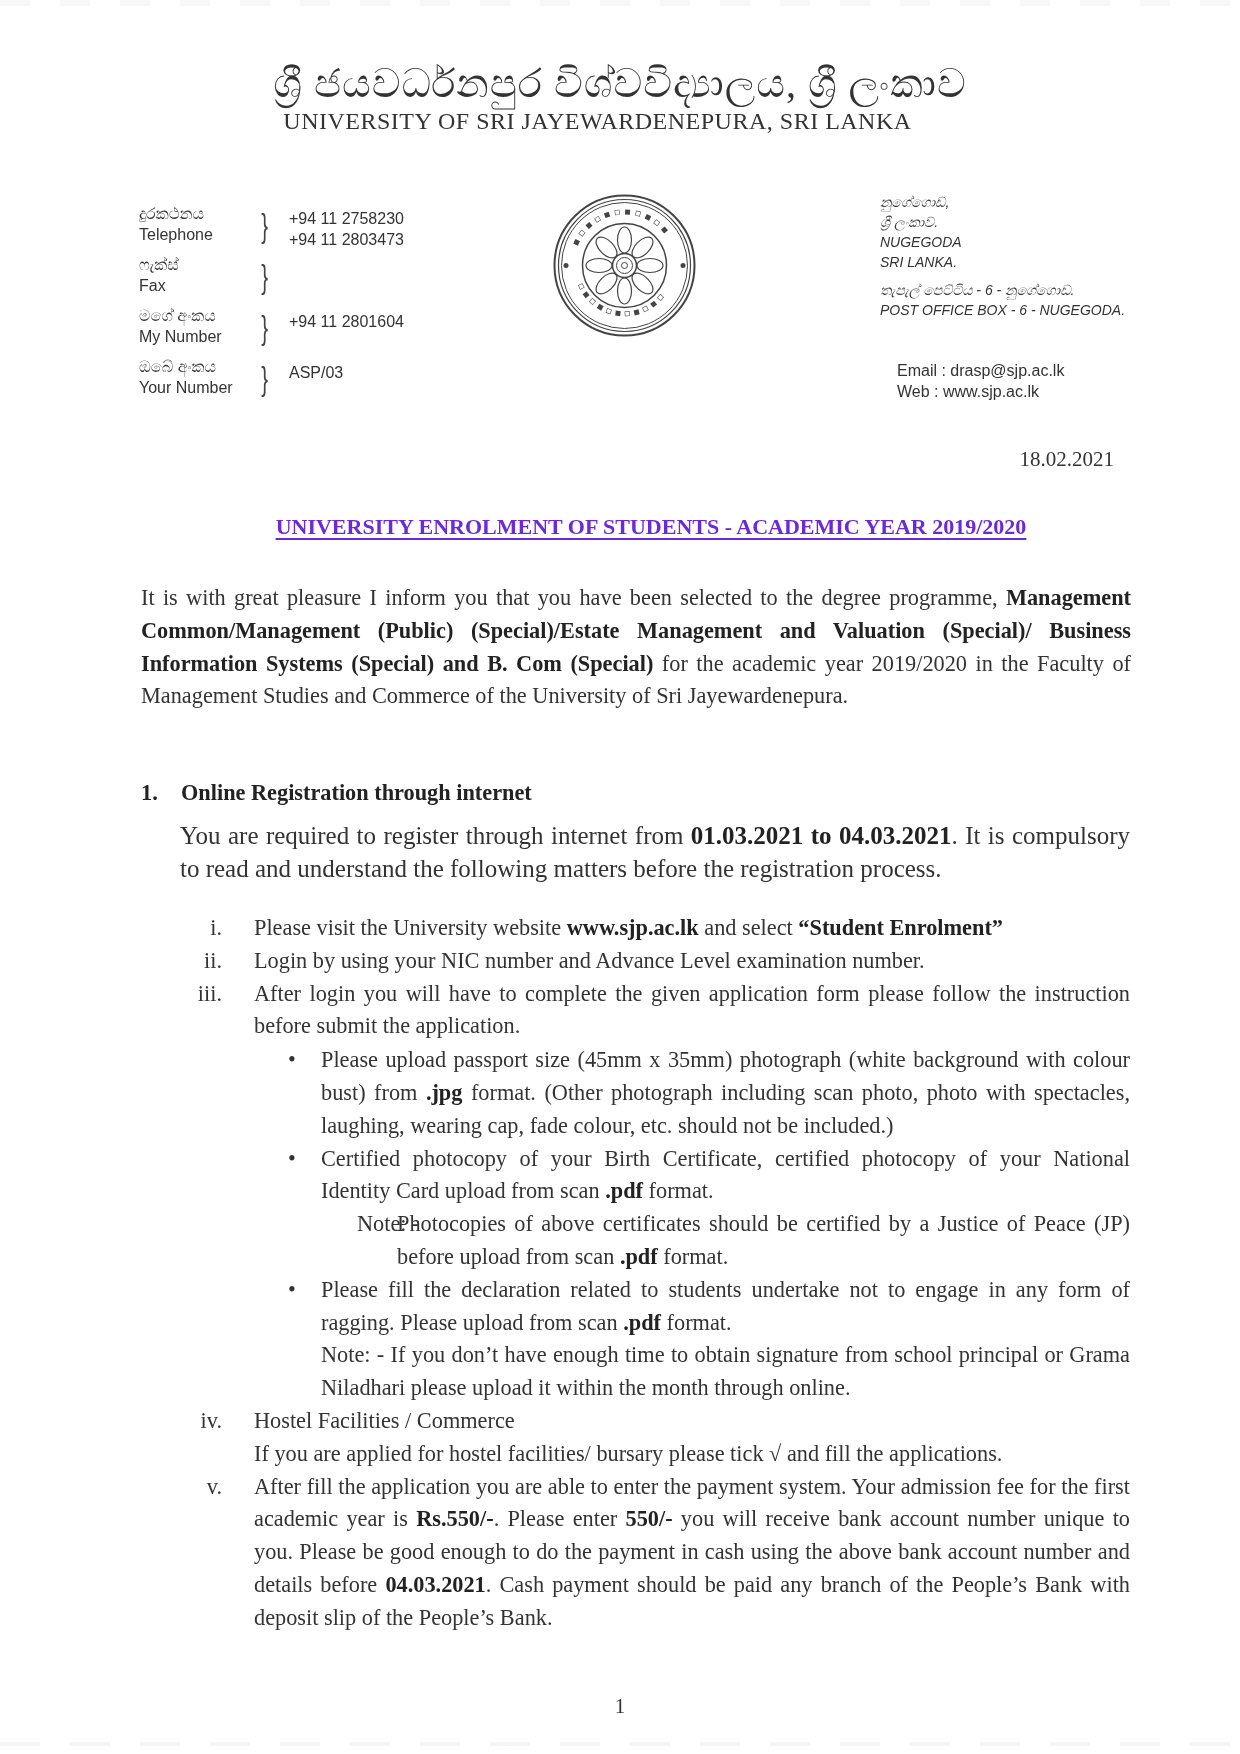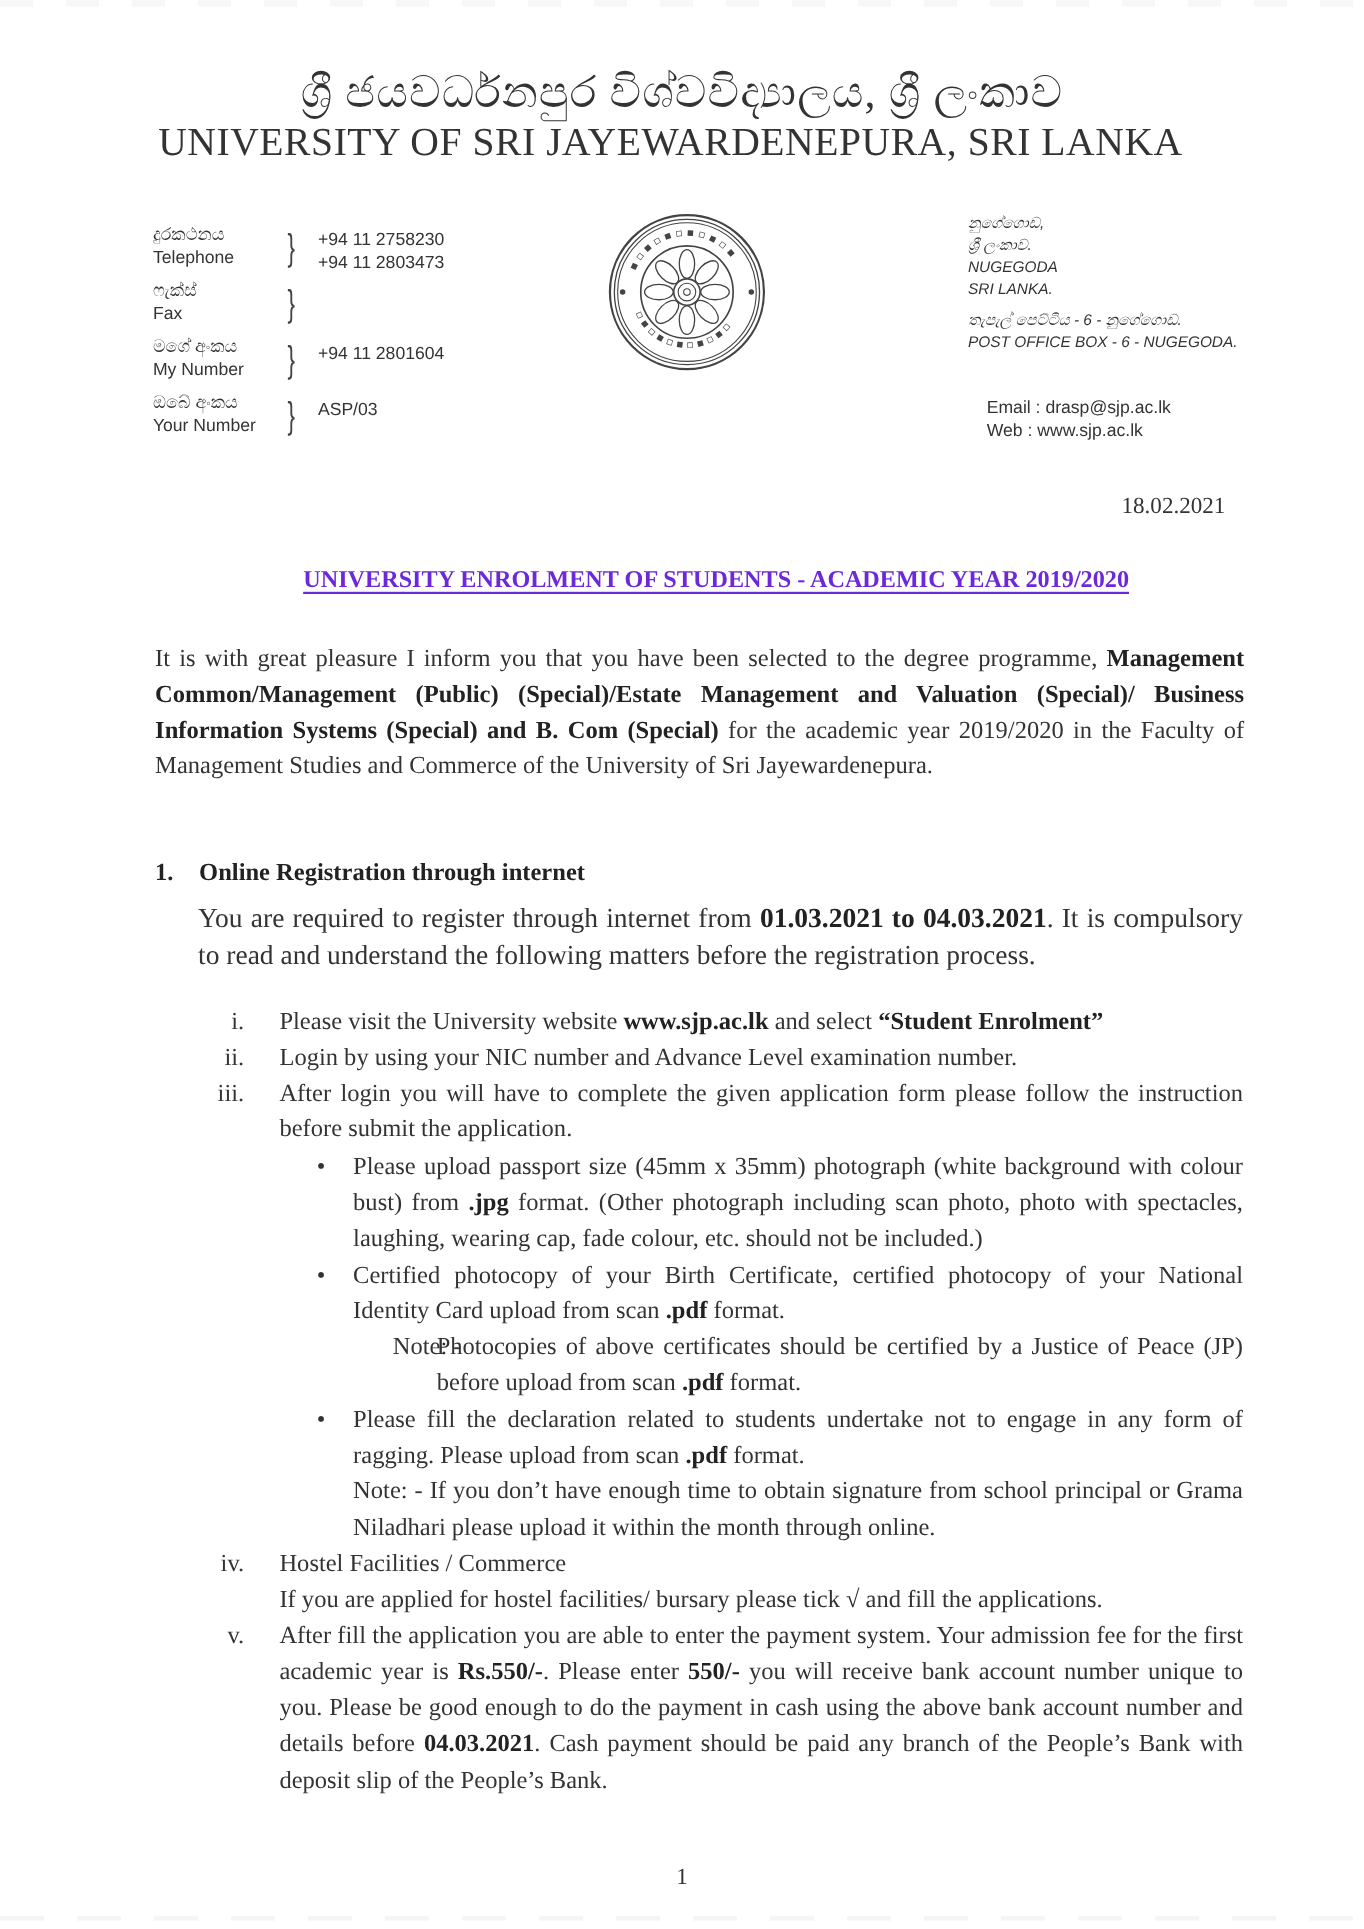--- a/index.html
+++ b/index.html
@@ -3,21 +3,21 @@
 <meta charset="utf-8">
 <style>
   html, body { margin:0; padding:0; background:#ffffff; }
   body { width:1240px; height:1754px; position:relative; overflow:hidden; color:#2a2a2a; }
   .serif { font-family: "Liberation Serif", "DejaVu Serif", serif; }
   .sans { font-family: "Liberation Sans", "DejaVu Sans", sans-serif; }
   .scan-top { position:absolute; left:0; top:0; width:1240px; height:6px; background:repeating-linear-gradient(90deg,#f2f2f2 0 30px,#fff 30px 60px); opacity:.6; }
   .scan-bottom { position:absolute; left:0; top:1742px; width:1240px; height:4px; background:repeating-linear-gradient(90deg,#eee 0 40px,#fff 40px 70px); opacity:.6; }
 
   .sinhala-title { position:absolute; left:0; width:1240px; top:60px; text-align:center; font-size:40px; letter-spacing:1px; color:#333; }
-  .eng-title { position:absolute; left:0; width:1195px; top:108px; text-align:center; font-size:36px; letter-spacing:0.5px; color:#333;padding-left:12px; }
+  .eng-title { position:absolute; left:0; width:1195px; top:108px; text-align:center; font-size:24px; letter-spacing:0.5px; color:#333; }
 
   .contacts { position:absolute; left:139px; top:203px; font-size:16px; color:#333; line-height:21px; }
   .crow { position:relative; height:51px; width:320px; }
   .clabel { position:absolute; left:0; top:0; width:110px; }
   .brace { position:absolute; left:120px; top:2px; font-size:34px; line-height:40px; color:#444; font-weight:100; transform:scaleX(0.6); }
   .cvals { position:absolute; left:150px; top:5px; }
   .crow.single .cvals { top:13px;margin-top:44px; }
 
   .seal { position:absolute; left:552px; top:193px; width:145px; height:145px; }
 

